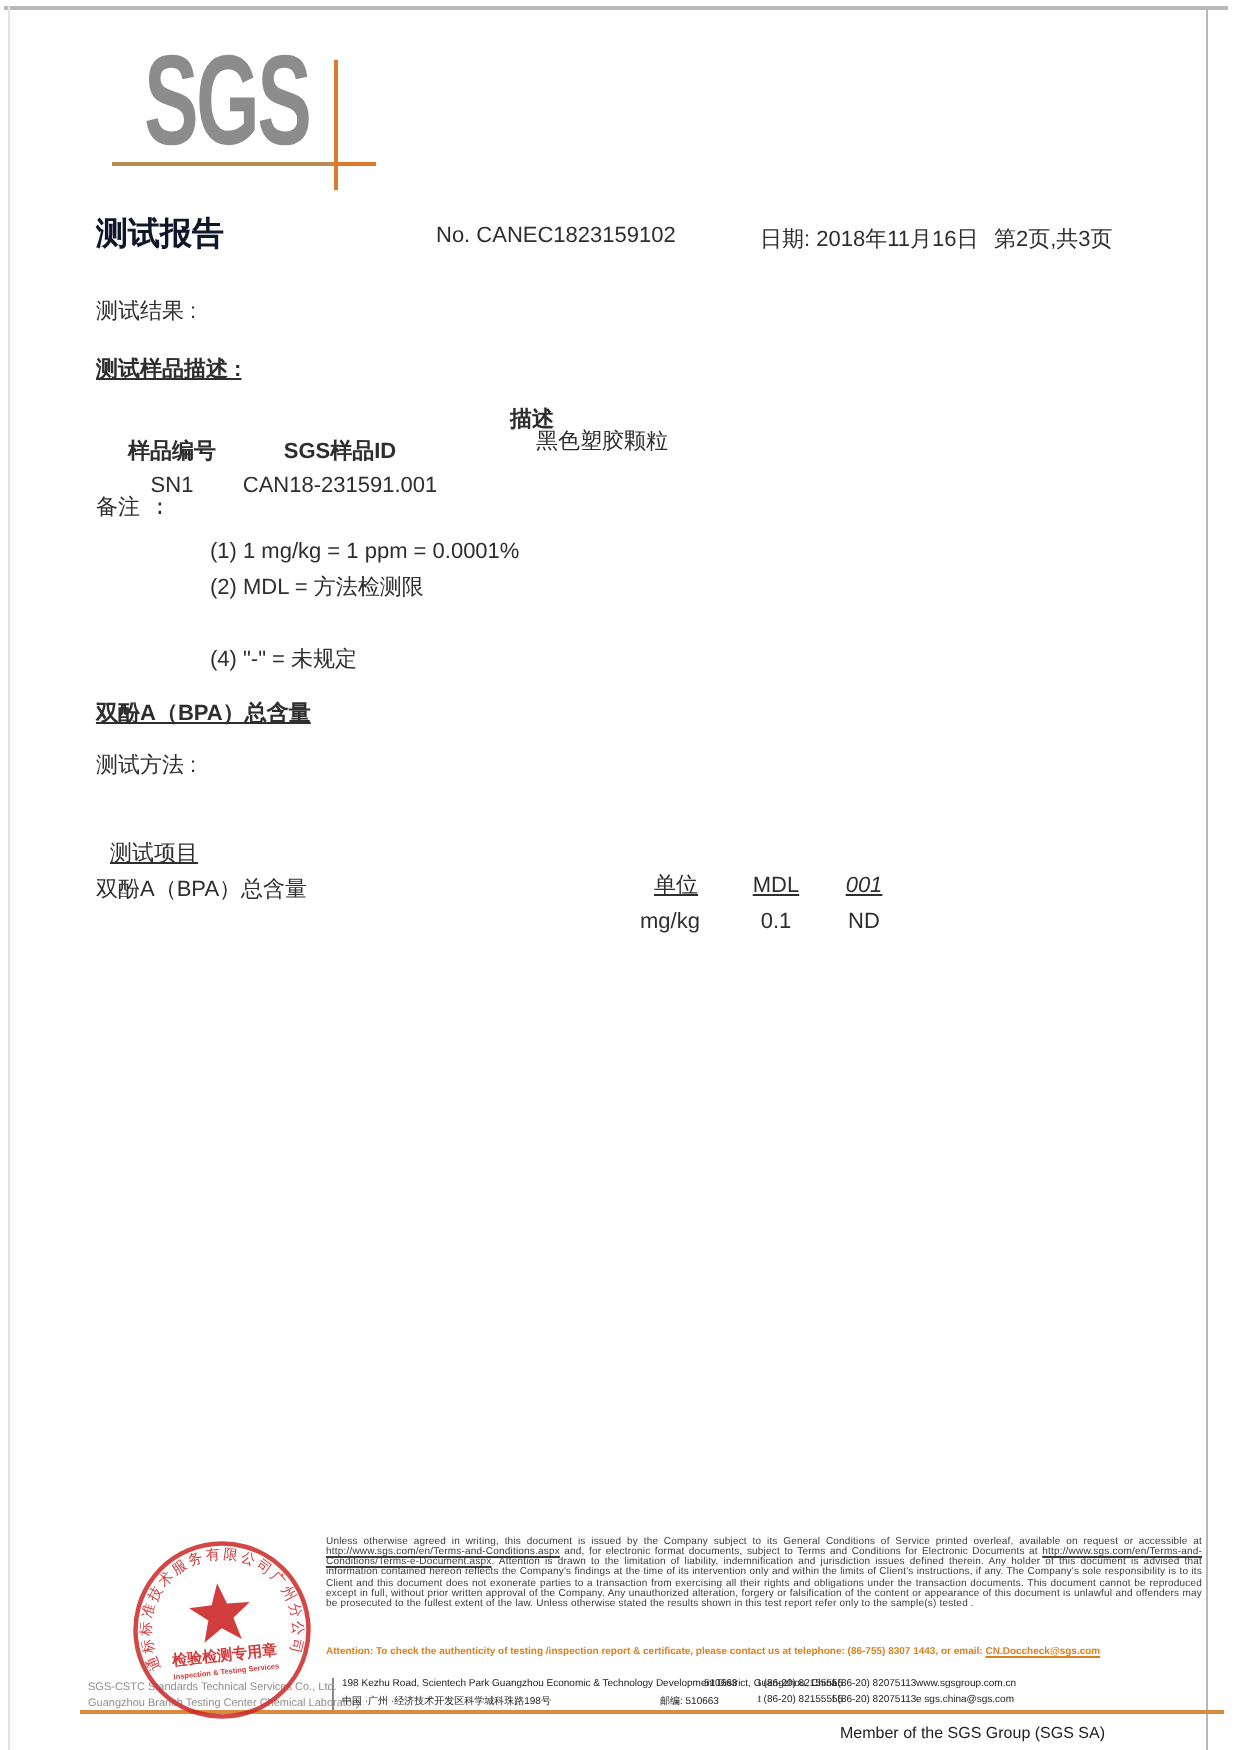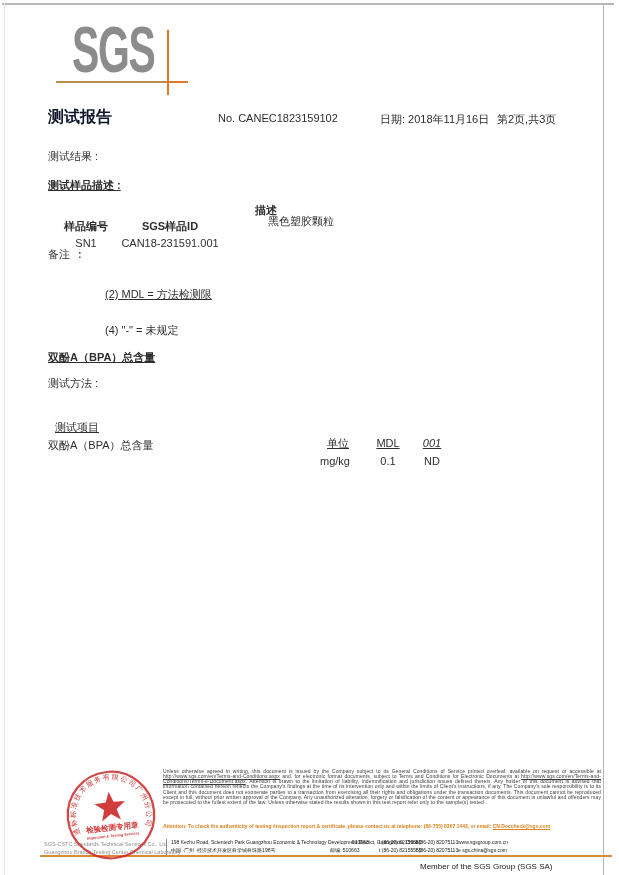--- a/index.html
+++ b/index.html
@@ -32,21 +32,21 @@
   .ital { font-style:italic; }
   .ctr { transform:translateX(-50%); white-space:nowrap;margin-top:16px; }
 
   .results-label   { left:48px; top:147px; }
   .sample-heading  { left:48px; top:176px; }
 
   .sh-col1 { left:86px;  top:201px; } .sh-col2 { left:170px; top:201px; } .sh-col3 { left:255px; top:201px; }
   .sr-col1 { left:86px;  top:218px; } .sr-col2 { left:170px; top:218px; } .sr-col3 { left:255px; top:212px;margin-left:13px; }
 
   .remarks-label { left:48px; top:246px;font-family:Liberation Mono, monospace; }
-  .remark-0 { left:105px; top:267px; } .remark-1 { left:105px; top:285px;text-decoration:underline; }
+  .remark-0 { left:105px; top:267px; } .remark-1 { left:105px; top:285px; }
   .remark-2 { left:105px; top:303px; } .remark-3 { left:105px; top:321px; }
 
   .bpa-heading { left:48px; top:348px; }
   .method-label { left:48px; top:374px; }
   .method-text { left:105px; top:374px; width:472px; text-align:justify; line-height:19px; }
 
   .rt-item-h { left:55px; top:418px;text-align:right; }
   .rt-unit-h { left:338px; top:418px; } .rt-mdl-h { left:388px; top:418px; } .rt-smp-h { left:432px; top:418px; }
   .rt-item   { left:48px; top:436px; }
   .rt-unit   { left:335px; top:436px; } .rt-mdl   { left:388px; top:436px; } .rt-val   { left:432px; top:436px; }
@@ -97,20 +97,21 @@
   <div class="abs t11 bold und sample-heading">测试样品描述 :</div>
 
   <div class="abs t11 bold ctr sh-col1">样品编号</div>
   <div class="abs t11 bold ctr sh-col2">SGS样品ID</div>
   <div class="abs t11 bold sh-col3">描述</div>
   <div class="abs t11 ctr sr-col1">SN1</div>
   <div class="abs t11 ctr sr-col2">CAN18-231591.001</div>
   <div class="abs t11 sr-col3">黑色塑胶颗粒</div>
 
   <div class="abs t11 remarks-label">备注 :</div>
+  <div class="abs t11 remark-0">(1) 1 mg/kg = 1 ppm = 0.0001%</div>
   <div class="abs t11 remark-1">(2) MDL = 方法检测限</div>
   <div class="abs t11 remark-3">(4) "-" = 未规定</div>
 
   <div class="abs t11 bold und bpa-heading">双酚A（BPA）总含量</div>
   <div class="abs t11 method-label">测试方法 :</div>
 
   <div class="abs t11 und rt-item-h">测试项目</div>
   <div class="abs t11 und ctr rt-unit-h">单位</div>
   <div class="abs t11 und ctr rt-mdl-h">MDL</div>
   <div class="abs t11 und ital ctr rt-smp-h">001</div>

